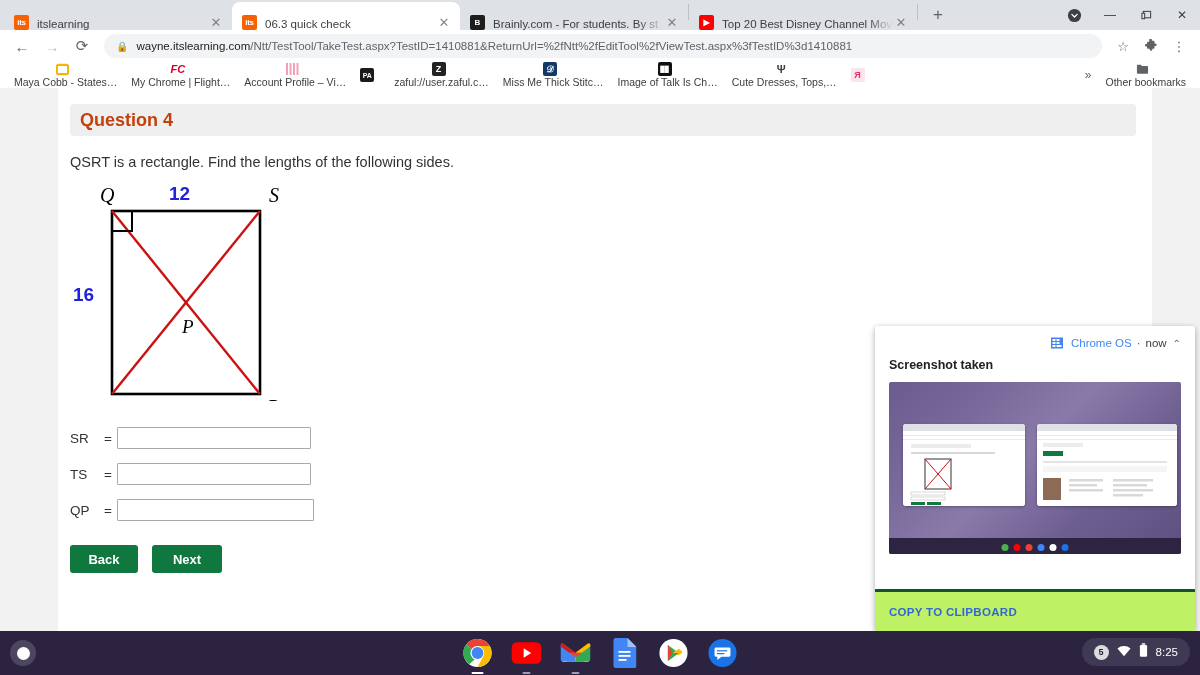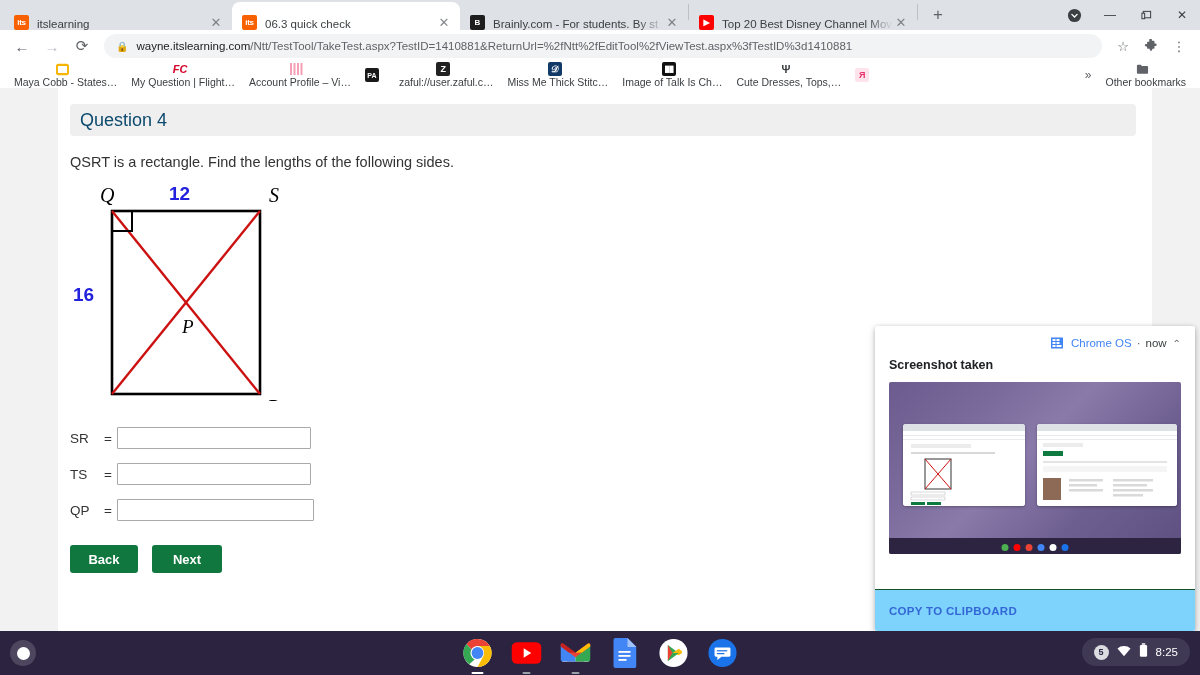--- a/index.html
+++ b/index.html
@@ -71,21 +71,21 @@
 
   
   .page { position:relative; height: 543px; background: #fff; display:flex; }
   .page-left-gutter { width: 58px; background: #f2f2f2; height: 543px; }
   .page-main { flex: 1; background: #fff; position: relative; padding-left: 6px; }
   .page-right-gutter { width: 48px; background: #f2f2f2; height: 543px; }
 
   .q-header {
     margin: 16px 16px 0 6px; height: 32px; background: #efefef; border-radius: 4px;
     display: flex; align-items: center; padding-left: 10px;
-    font-size: 18px; color: #0c4a6e; font-weight: 400;
+    font-size: 18px; color: #c2410c; font-weight: 700;
   }
   .q-text { margin: 18px 0 0 6px; font-size: 14.5px; color: #333; }
 
   .diagram { margin-top: 6px; margin-left: 0; }
 
   .answers { margin: 22px 0 0 6px; }
   .ans-row { display:flex; align-items:center; margin-bottom: 14px; font-size: 13.5px; color:#333; }
   .ans-label { width: 34px; text-align: left; }
   .ans-eq { margin: 0 5px 0 0; }
   .ans-input { height: 22px; border: 1px solid #a9a9a9; background:#fff; border-radius:1px; }
@@ -109,21 +109,21 @@
   .notif-app { color:#4285f4; }
   .notif-dot { color:#5f6368; margin: 0 5px; }
   .notif-time { color:#3c4043; }
   .notif-chev { color:#5f6368; margin-left:6px; font-size:10px; }
   .notif-title { padding: 4px 14px 0 14px; font-size: 12.5px; color:#202124; font-weight: bold; }
   .notif-sub { padding: 2px 14px 0 14px; font-size: 12px; color:#5f6368; }
   .notif-img { margin: 10px 14px 0 14px; height: 172px; border-radius: 2px; overflow:hidden;
      background: linear-gradient(135deg,#6b5b8e 0%,#7a6a9b 25%,#8a7aaa 45%,#6e5f91 70%,#5d5080 100%);
      position: relative; }
   .notif-action { position:absolute; bottom:0; left:0; right:0; height: 42px;
-     background:#7dd3fc; border-top:1px solid #14532d; display:flex; align-items:center; padding-left:14px; }
+     background:#bef264; border-top:3px solid #14532d; display:flex; align-items:center; padding-left:14px; }
   .notif-action span { color:#3367d6; font-size:11.5px; font-weight:bold; letter-spacing:.3px; }
 
   
   .mini-win { position:absolute; background:#f1f3f4; border-radius:3px; overflow:hidden;
      box-shadow: 0 1px 3px rgba(0,0,0,.3); }
   .mini-win .mw-tabs { height:7px; background:#dee1e6; }
   .mini-win .mw-url { height:5px; background:#fff; border-bottom:1px solid #e8eaed; }
   .mini-win .mw-bm { height:4px; background:#fff; border-bottom:1px solid #e8eaed; }
   .mini-win .mw-body { background:#fff; height:100%; position:relative; }
   .mini-shelf { position:absolute; left:0; right:0; bottom:0; height:16px; background:#2c2440; }
@@ -227,21 +227,21 @@
     <div class="bm">
       <span class="bico">
         <svg width="13" height="13" viewBox="0 0 14 14">
             <rect x="1" y="2" width="12" height="10" rx="1.5" fill="#fff" stroke="#f7b500" stroke-width="2.2"></rect>
           </svg>
       </span>
       <span>Maya Cobb - States…</span>
     </div>
     <div class="bm">
       <span class="bico" style="color:#d4002a;font-style:italic;font-size:11px;">FC</span>
-      <span>My Question | Flight…</span>
+      <span>My Chrome | Flight…</span>
     </div>
     <div class="bm">
       <span class="bico">
         <svg width="13" height="12" viewBox="0 0 13 12">
             <g fill="#f5a0b5">
               <rect x="0" y="0" width="2" height="12"></rect>
               <rect x="3.5" y="0" width="2" height="12"></rect>
               <rect x="7" y="0" width="2" height="12"></rect>
               <rect x="10.5" y="0" width="2" height="12"></rect>
             </g>

